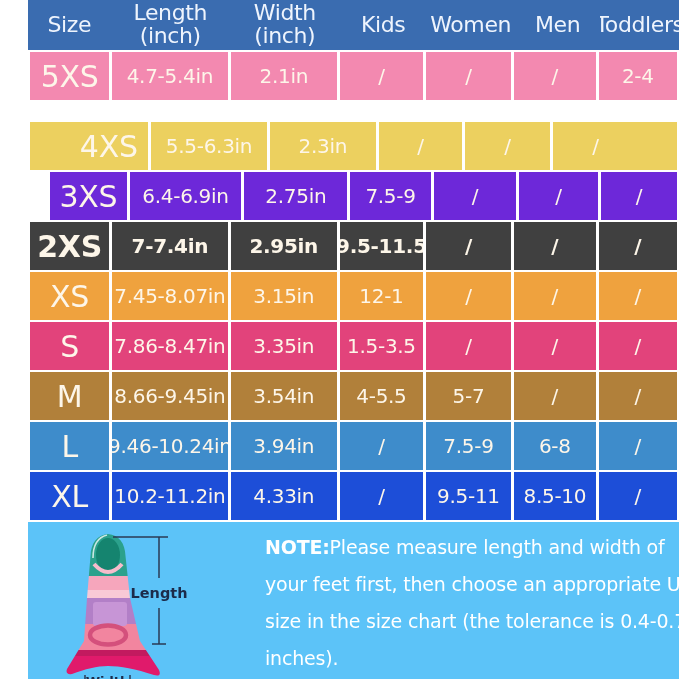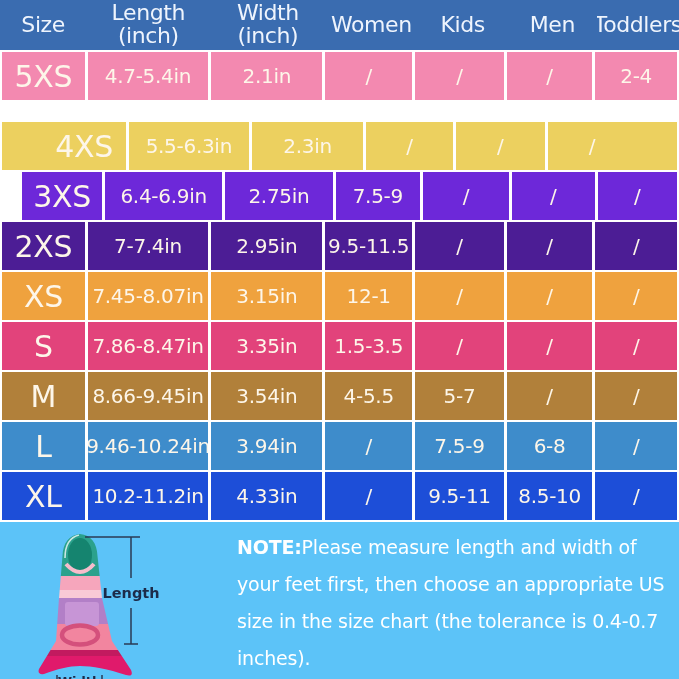--- a/index.html
+++ b/index.html
@@ -3,20 +3,21 @@
 <meta charset="utf-8">
 <style>
   * { margin:0; padding:0; box-sizing:border-box; }
   html,body { background:#ffffff; }
   body { font-family:"DejaVu Sans","Liberation Sans",sans-serif; }
   .sheet{
     width:679px; height:679px;
     display:flex; flex-direction:column;
     background:#ffffff; overflow:hidden;
     position:relative;
+    padding-left:28px;
   }
   
   .thead{
     height:50px; flex:0 0 50px;
     background:#3a6cb0;
     display:flex; align-items:stretch;
   }
   .hcell{
     display:flex; flex-direction:column;
     align-items:center; justify-content:center;
@@ -72,25 +73,25 @@
         <span>Size</span>
       </div>
       <div class="hcell c1">
         <span>Length</span>
         <span>(inch)</span>
       </div>
       <div class="hcell c2">
         <span>Width</span>
         <span>(inch)</span>
       </div>
+      <div class="hcell c3">
+        <span>Kids</span>
+      </div>
       <div class="hcell c4">
         <span>Women</span>
-      </div>
-      <div class="hcell c3">
-        <span>Kids</span>
       </div>
       <div class="hcell c5">
         <span>Men</span>
       </div>
       <div class="hcell c6">
         <span>Toddlers</span>
       </div>
     </div>
 
   <div class="tbody">
@@ -113,21 +114,21 @@
       </div>
       <div class="row" style="background: #6d28d9; margin-left: 20px;">
         <div class="cell c0 sizecell">3XS</div>
         <div class="cell c1">6.4-6.9in</div>
         <div class="cell c2">2.75in</div>
         <div class="cell c3">7.5-9</div>
         <div class="cell c4">/</div>
         <div class="cell c5">/</div>
         <div class="cell c6">/</div>
       </div>
-      <div class="row" style="background: #4c1d95;">
+      <div class="row" style="background: #404040; font-weight: bold;">
         <div class="cell c0 sizecell">2XS</div>
         <div class="cell c1">7-7.4in</div>
         <div class="cell c2">2.95in</div>
         <div class="cell c3">9.5-11.5</div>
         <div class="cell c4">/</div>
         <div class="cell c5">/</div>
         <div class="cell c6">/</div>
       </div>
       <div class="row" style="background: rgb(239, 162, 62);">
         <div class="cell c0 sizecell">XS</div>

